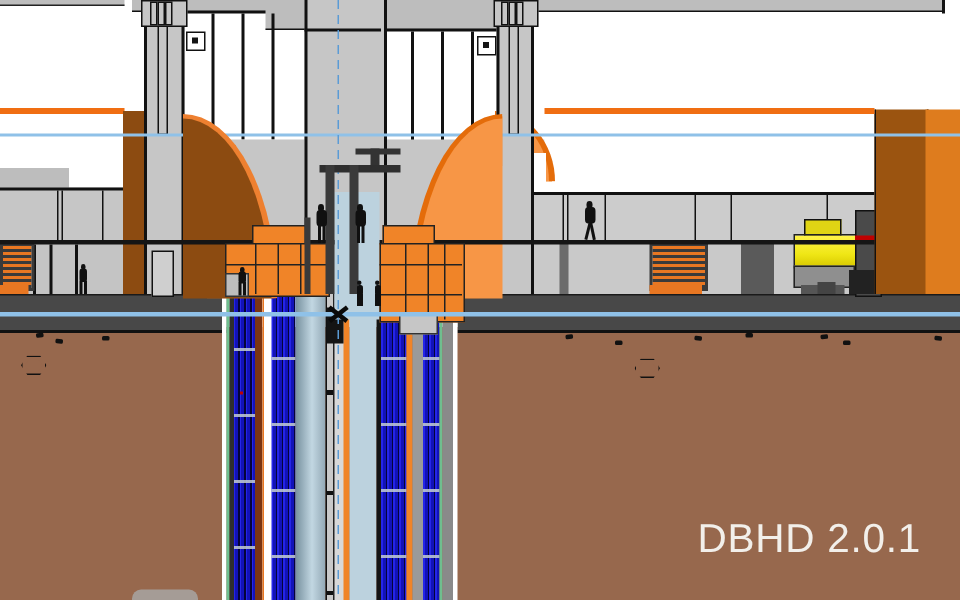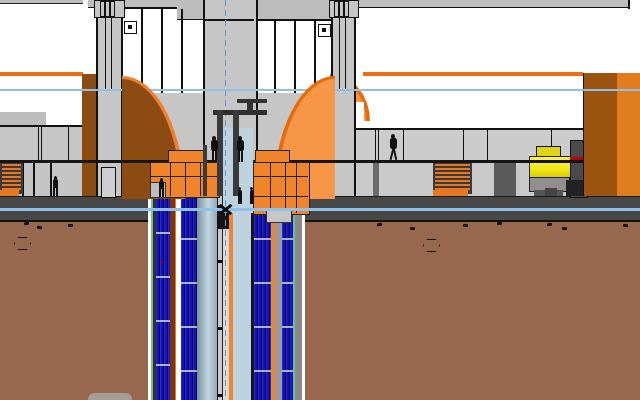--- a/index.html
+++ b/index.html
@@ -255,14 +255,15 @@
     </div>
   <div class="a person" style="left:388px;top:134px;width:11px;height:26px;">
       <div class="ph"></div>
       <div class="pt"></div>
       <div class="pl" style="transform:rotate(14deg);"></div>
       <div class="pr" style="transform:rotate(-12deg);"></div>
     </div>
 
   <div class="a" style="left:88px;top:393px;width:44px;height:7px;background:#A9A9A9;opacity:.8;border-radius:6px 6px 0 0;"></div>
 
+  <div class="a wm" style="left:465px;top:344px;">DBHD 2.0.1</div>
 
 </div>
 
 </body></html>

